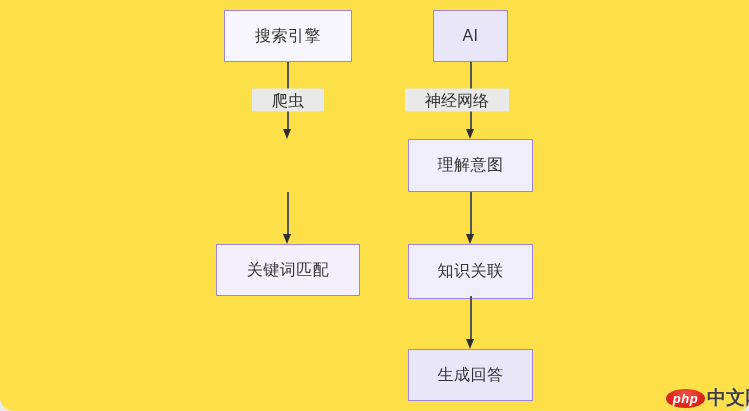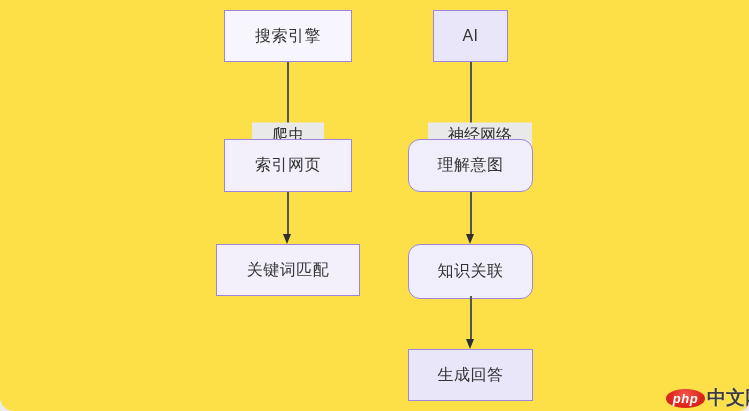--- a/index.html
+++ b/index.html
@@ -23,21 +23,21 @@
     border: 1px solid #9c85db;
     display: flex;
     align-items: center;
     justify-content: center;
     font-size: 16px;
     color: #333333;
     letter-spacing: 0.5px;
   }
   .fill-a { background: #f7f5fd; }
   .fill-b { background: #f3f0fc; }
-  .fill-c { background: #f1eefb; border-radius: 12px; }
+  .fill-c { background: #f1eefb; }
   .fill-d { background: #e9e6fa; }
 
   .n-search-engine     { left: 224px; top: 10px;  width: 128px; height: 52px; }
   .n-index-pages       { left: 224px; top: 139px; width: 128px; height: 53px; }
   .n-keyword-match     { left: 216px; top: 244px; width: 144px; height: 52px; }
   .n-ai                { left: 433px; top: 10px;  width: 75px;  height: 52px; }
   .n-understand-intent { left: 408px; top: 139px; width: 125px; height: 53px; }
   .n-knowledge-link    { left: 408px; top: 244px; width: 125px; height: 55px; }
   .n-generate-answer   { left: 408px; top: 349px; width: 125px; height: 52px; }
 
@@ -68,24 +68,23 @@
 
   .edge-label {
     position: absolute;
     transform: translate(-50%, -50%);
     background: #e9e9e9;
     color: #333333;
     font-size: 16px;
     line-height: 21px;
     padding: 1px 20px;
     white-space: nowrap;
-    margin-top: 34px;
   }
   .el-crawler { left: 288px; top: 100px; }
-  .el-neural  { left: 480px; top: 100px; }
+  .el-neural  { left: 457px; top: 100px; }
 
   
   .watermark {
     position: absolute;
     left: 666px;
     top: 388px;
     height: 20px;
     display: flex;
     align-items: center;
     gap: 2px;
@@ -118,21 +117,20 @@
 <body>
 
 <div class="canvas">
 
   <div class="node fill-a n-search-engine">搜索引擎</div>
 
   <div class="edge-line e-l1"></div>
   <div class="arrow-head a-l1"></div>
   <div class="edge-label el-crawler">爬虫</div>
 
-  <div class="node fill-b n-index-pages">索引网页</div>
 
   <div class="edge-line e-l2"></div>
   <div class="arrow-head a-l2"></div>
 
   <div class="node fill-b n-keyword-match">关键词匹配</div>
 
   <div class="node fill-d n-ai">AI</div>
 
   <div class="edge-line e-r1"></div>
   <div class="arrow-head a-r1"></div>

